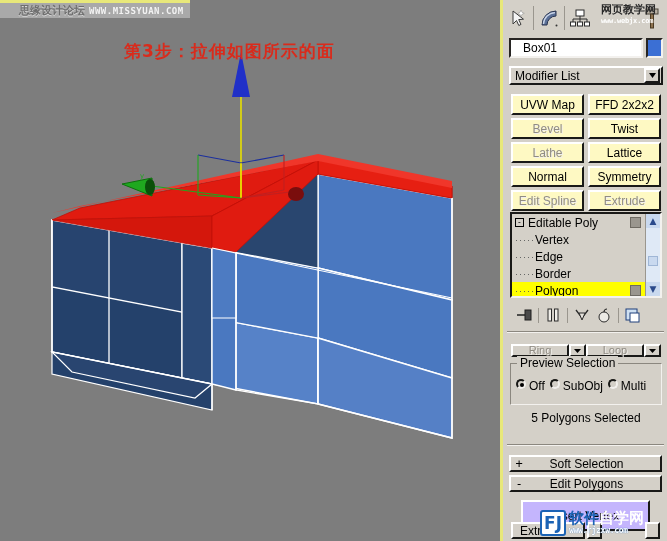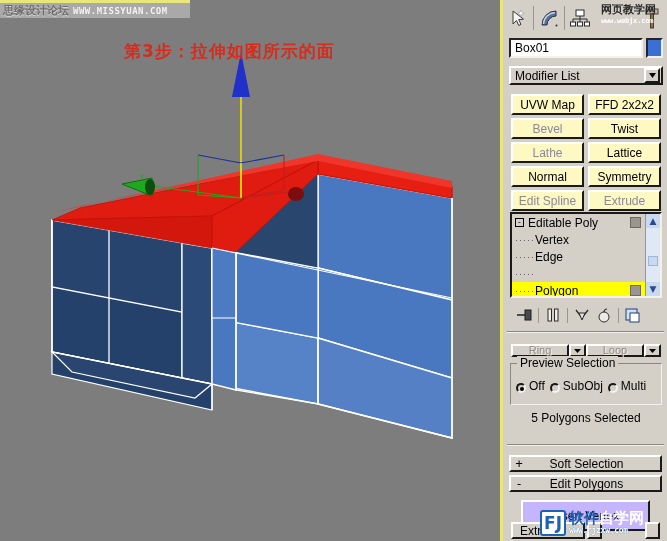--- a/index.html
+++ b/index.html
@@ -16,21 +16,21 @@
     position:absolute; left:0; top:0; width:497px; height:541px;
     background:#7d7d7d; overflow:hidden;
   }
   #viewport-svg { position:absolute; left:0; top:0; }
 
   
   #wm-top {
     position:absolute; left:0; top:0; width:190px; height:18px;
     background:#a9a9a9;
     border-top:3px solid #e8e87a;
-    display:flex; align-items:center; gap:4px; padding-left:3px;
+    display:flex; align-items:center; gap:4px; padding-left:19px;
     overflow:hidden;
   }
   #wm-top .cn {
     font-family:"DejaVu Sans", sans-serif;
     font-size:11px; color:#6e6e6e; font-weight:bold;
     letter-spacing:0px; text-shadow:0 1px 0 #d7d7d7;
   }
   #wm-top .en {
     font-family:"DejaVu Sans Mono", monospace;
     font-size:9px; color:#f2f2f2; font-weight:bold; letter-spacing:.5px;
@@ -79,21 +79,21 @@
   
   #name-row {
     position:absolute; left:6px; top:38px; right:4px; height:20px;
     display:flex; align-items:stretch; gap:3px;
   }
   #name-field {
     flex:1; background:#ffffff;
     border:2px inset #9a968e;
     border-top-color:#7b7770; border-left-color:#7b7770;
     border-right-color:#f3f1ee; border-bottom-color:#f3f1ee;
-    font-size:12px; color:#000; padding:1px 4px;
+    font-size:12px; color:#000; padding:1px 12px;
     display:flex; align-items:center;
     font-family:"Liberation Sans", sans-serif;
   }
   #color-swatch {
     width:17px; background:#3b6fd4;
     border:2px inset #9a968e;
     border-top-color:#7b7770; border-left-color:#7b7770;
     border-right-color:#f3f1ee; border-bottom-color:#f3f1ee;
   }
 
@@ -209,21 +209,21 @@
     border:1px solid #8b877f; border-right-color:#f3f1ee; border-bottom-color:#f3f1ee;
   }
   #preview-group .legend {
     position:absolute; left:6px; top:-8px; background:#d4d0c8;
     padding:0 3px; font-size:12px; color:#000;
   }
   #preview-radios {
     position:absolute; left:5px; top:15px; right:2px;
     display:flex; align-items:center; gap:5px;
   }
-  .radio-item { display:flex; align-items:flex-end; gap:3px; font-size:12px; color:#000; }
+  .radio-item { display:flex; align-items:flex-start; gap:3px; font-size:12px; color:#000; }
   .radio-dot {
     width:10px; height:10px; border-radius:50%;
     background:#d4d0c8; border:2px inset #6e6a62;
     border-right-color:#f3f1ee; border-bottom-color:#f3f1ee;
     position:relative; flex:none;
   }
   .radio-item.on .radio-dot::after {
     content:""; position:absolute; left:2px; top:2px;
     width:4px; height:4px; border-radius:50%; background:#000;
   }
@@ -464,20 +464,21 @@
           <span class="lbl">Vertex</span>
         </div>
 
         <div class="stk-row">
           <span class="dots">·····</span>
           <span class="lbl">Edge</span>
         </div>
 
         <div class="stk-row">
           <span class="dots">·····</span>
+          <span class="lbl">Border</span>
         </div>
 
         <div class="stk-row selected">
           <span class="dots">·····</span>
           <span class="lbl">Polygon</span>
           <span class="toggle"></span>
         </div>
 
       </div>
 

